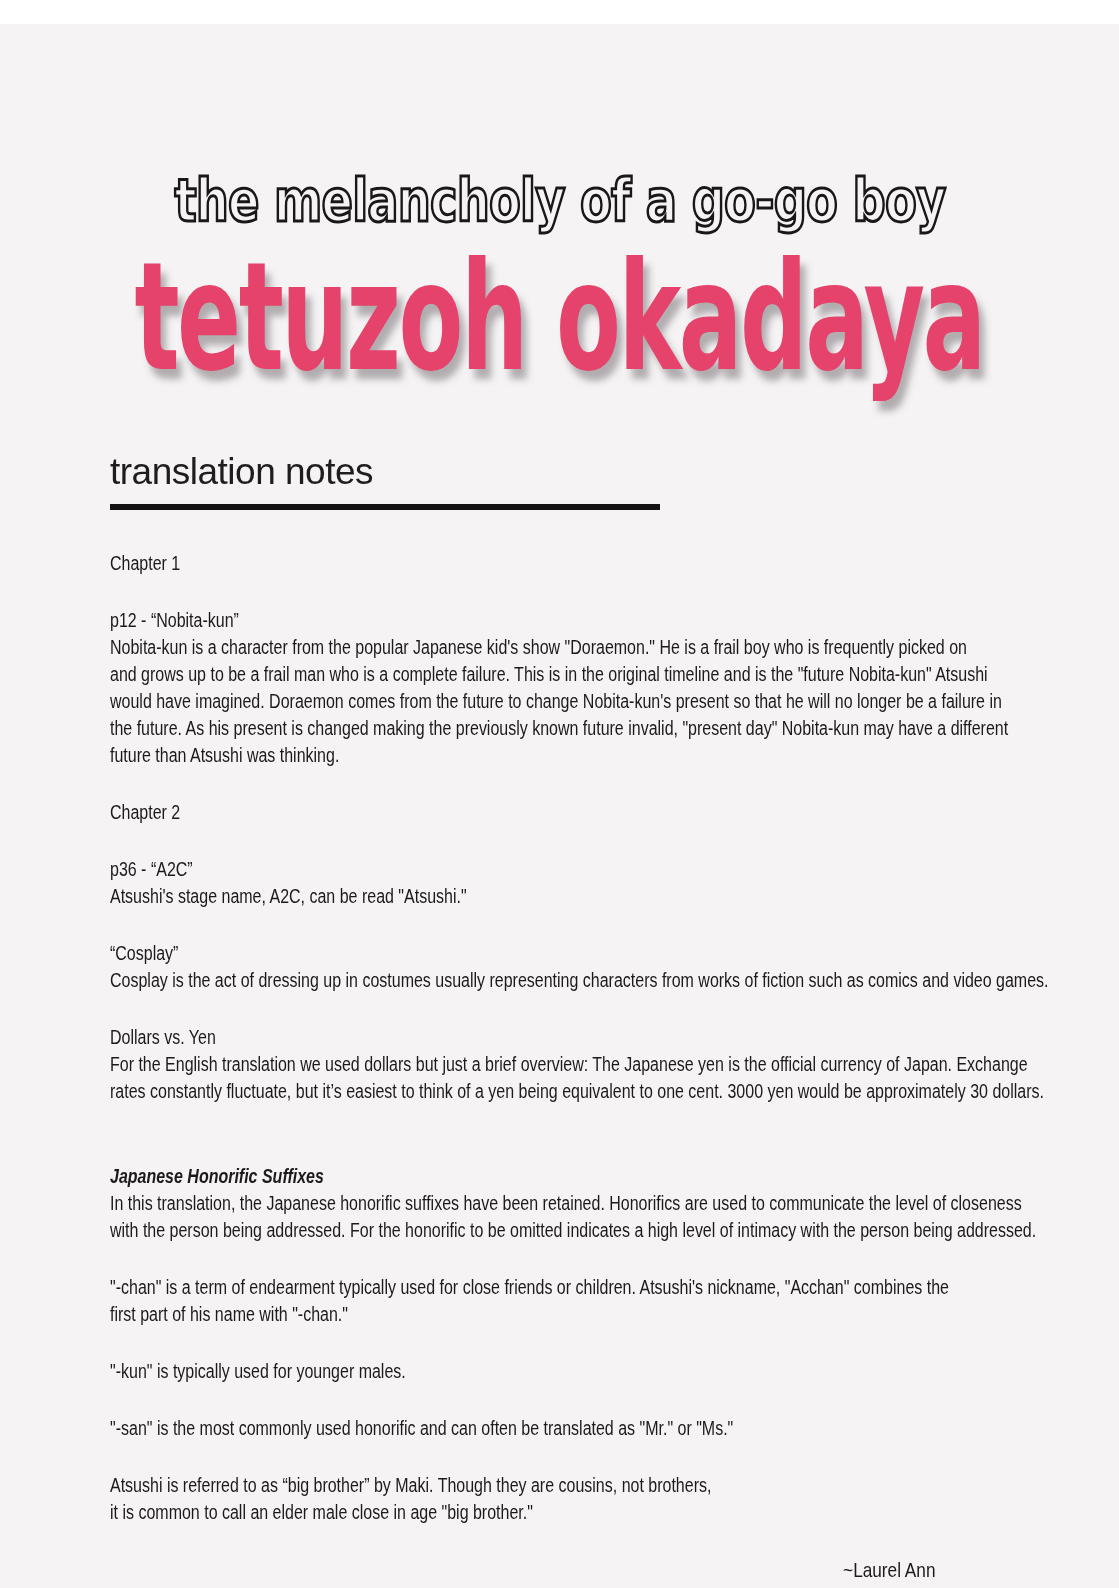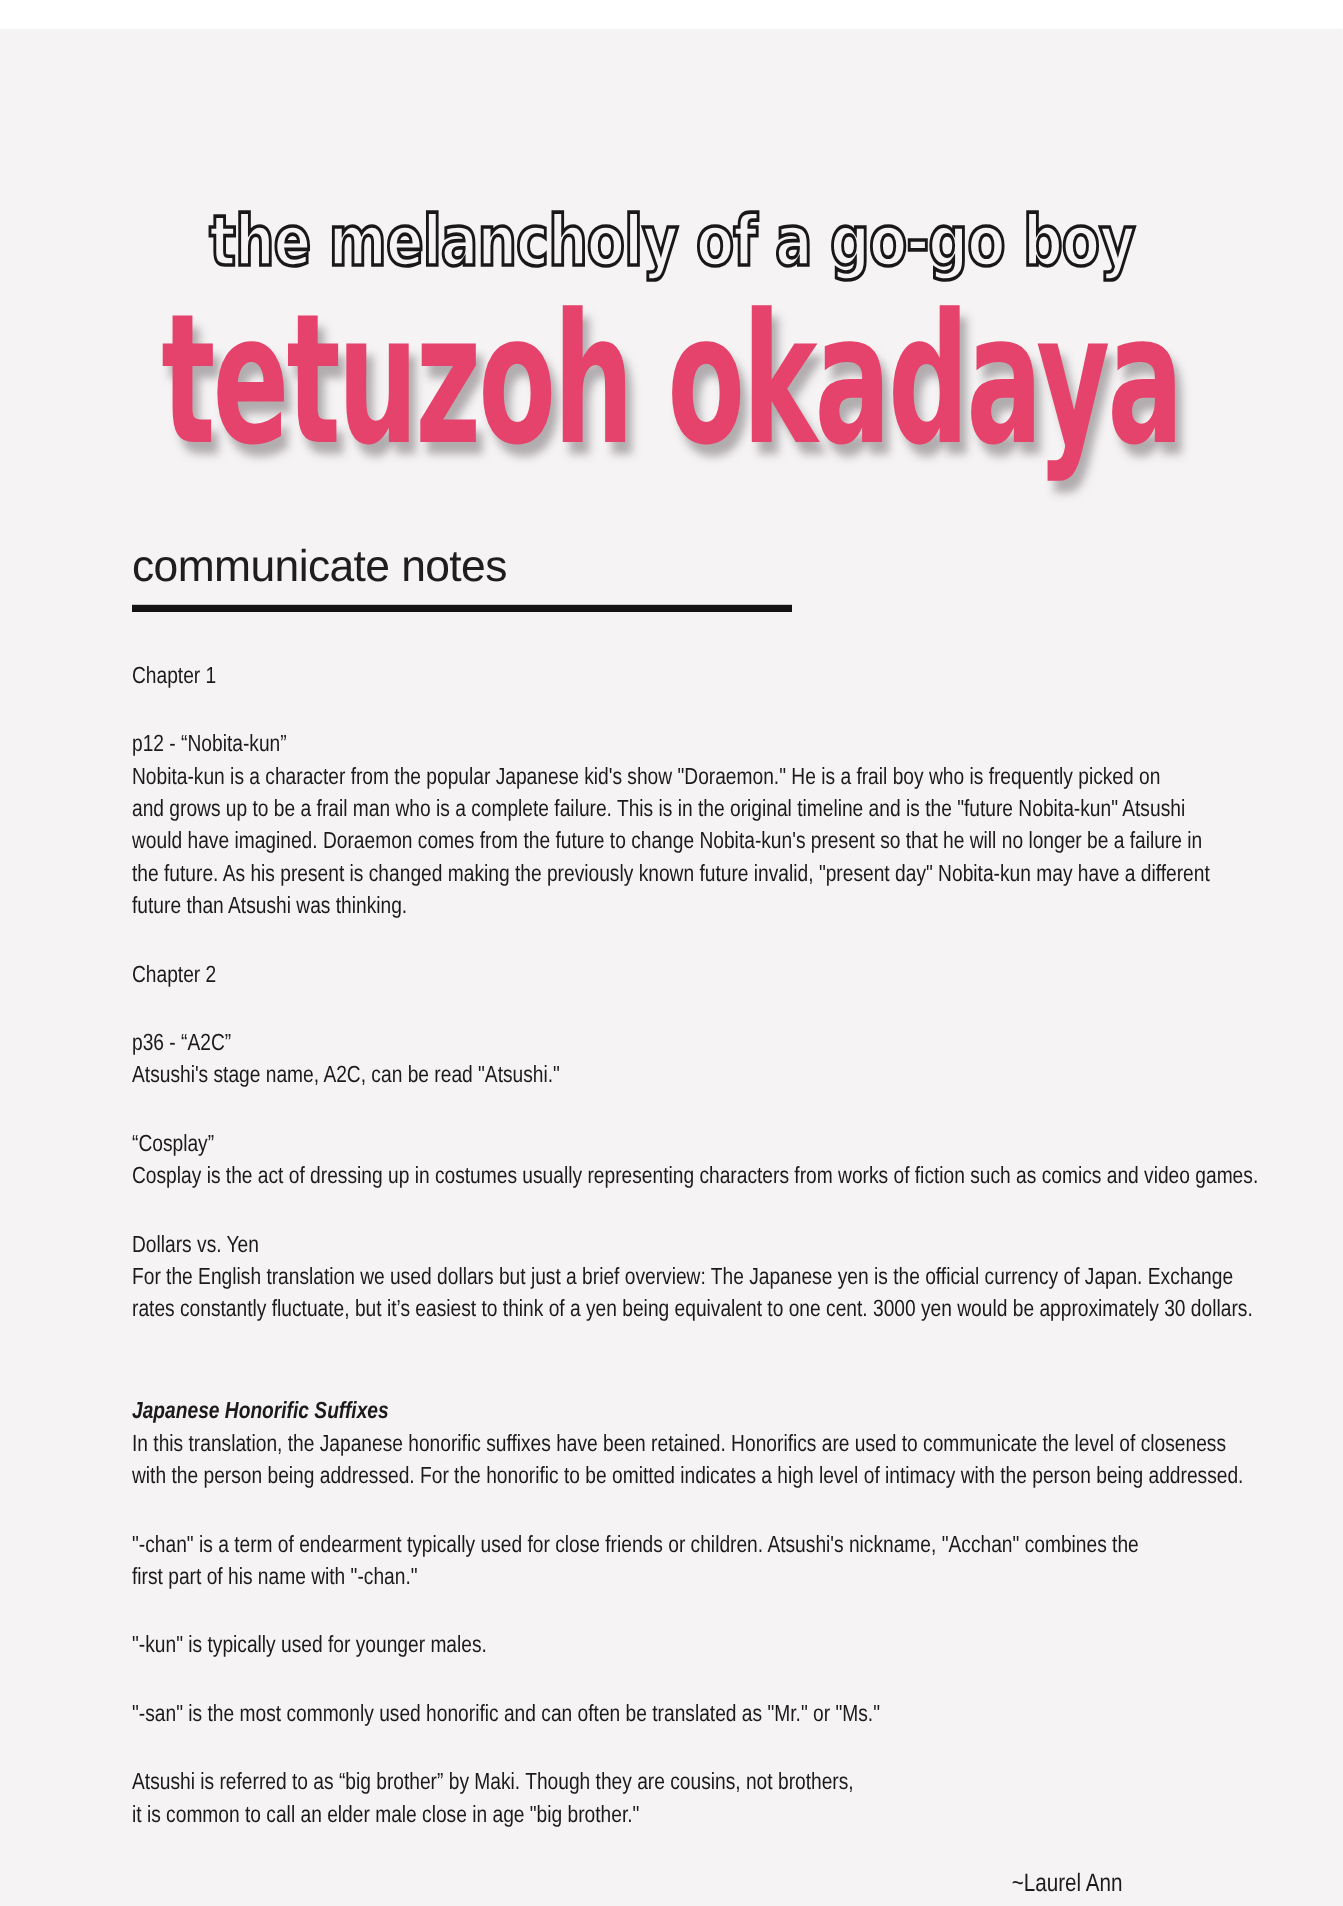--- a/index.html
+++ b/index.html
@@ -86,21 +86,21 @@
 <div class="page">
 
   <div class="title-row">
     <div class="title-outline">the melancholy of a go-go boy</div>
   </div>
 
   <div class="author-row">
     <div class="author-name">tetuzoh okadaya</div>
   </div>
 
-  <div class="notes-heading">communicate notes</div>
+  <div class="notes-heading">translation notes</div>
   <div class="heading-rule"></div>
 
   <div class="notes-body">
 
     <div class="block">
       <div class="chapter-label">Chapter 1</div>
     </div>
 
     <div class="block">
       <div class="note-heading">p12 -  “Nobita-kun”</div>

